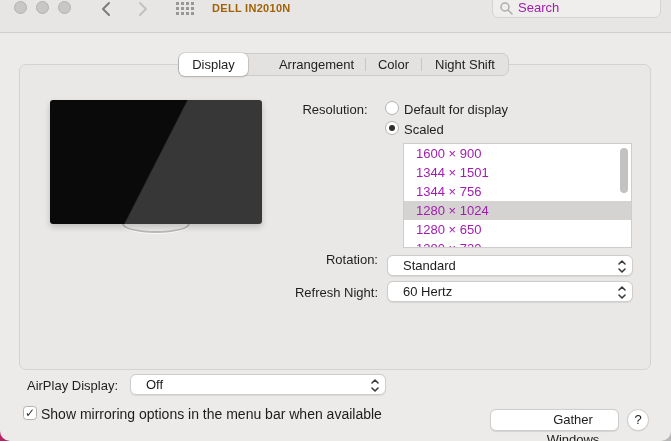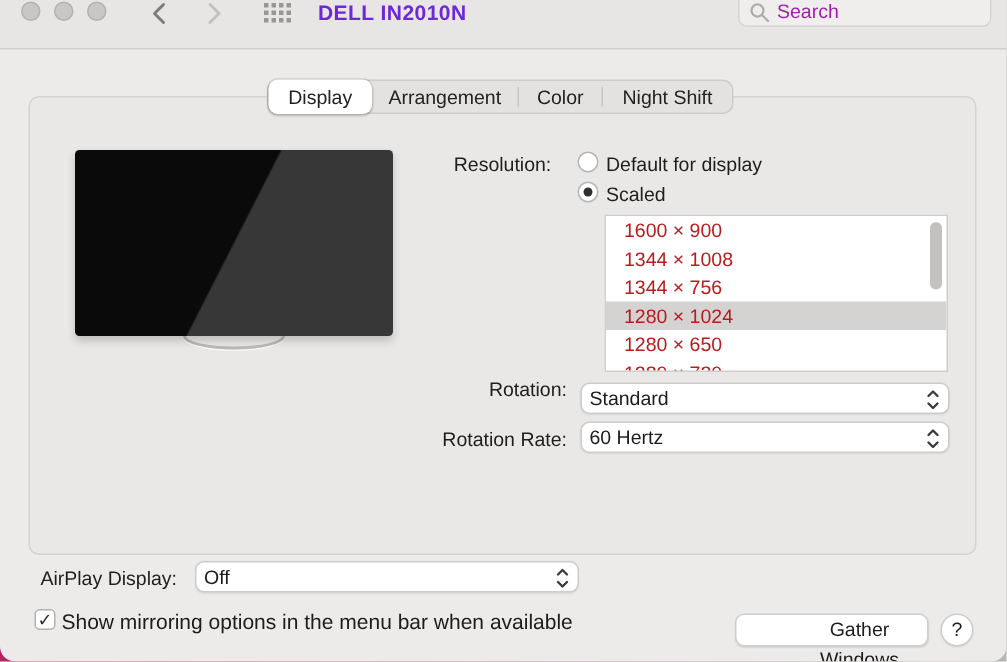--- a/index.html
+++ b/index.html
@@ -21,21 +21,21 @@
     background:#e8e6e5; border-bottom:1px solid #d1cfce;
   }
   .traffic { position:absolute; top:1px; width:13px; height:13px; border-radius:50%;
     background:#c9c7c6; border:1px solid #b4b2b1; }
   .t1{left:14px;} .t2{left:36px;} .t3{left:58px;}
   .navbtn { position:absolute; top:1px; width:16px; height:16px; }
   .nav-back{left:99px;} .nav-fwd{left:134px;}
   .gridicon { position:absolute; left:176px; top:2px; }
   .wtitle {
     position:absolute; left:212px; top:0; height:17px; line-height:17px;
-    font-size:14px; font-weight:bold; color:#6d28d9; letter-spacing:.3px;
+    font-size:11px; font-weight:bold; color:#a16207; letter-spacing:.3px;
   }
   .searchfield {
     position:absolute; left:492px; top:-6px; width:169px; height:24px;
     background:#f0eeed; border:1px solid #d6d4d3; border-radius:6px;
     display:flex; align-items:flex-end; padding:0 0 1px 7px;
   }
   .searchfield svg { margin-bottom:1px; }
   .search-ph { font-size:13px; color:#a21caf; margin-left:5px; line-height:16px; }
   
   .tabs {
@@ -44,21 +44,21 @@
     display:flex; align-items:center; z-index:5;
   }
   .tab {
     font-size:13px; color:#222; text-align:center; line-height:21px; height:21px;
   }
   .tab.sel {
     background:#ffffff; border-radius:6px; height:23px; line-height:23px; margin:-1px 0;
     box-shadow:0 0 0 1px rgba(0,0,0,0.09), 0 1px 2px rgba(0,0,0,0.18);
   }
   .tabsep { width:1px; height:13px; background:#c8c6c5; }
-  .w-display{width:69px;} .w-arr{width:97px;} .w-color{width:55px;} .w-night{width:86px;}
+  .w-display{width:69px;} .w-arr{width:97px;margin-left:20px;} .w-color{width:55px;} .w-night{width:86px;}
   
   .panel {
     position:absolute; left:19px; top:64px; width:632px; height:306px;
     border:1px solid #d5d3d2; border-radius:7px; background:#eae8e7;
   }
   
   .stand {
     position:absolute; left:122px; top:215px; width:68px; height:18px;
     border-radius:50%; border:2px solid #b9b9b9;
     box-shadow:0 1px 0 rgba(255,255,255,.7); z-index:1;
@@ -79,30 +79,30 @@
   }
   .radio.on::after {
     content:""; position:absolute; left:3px; top:3px; width:6px; height:6px;
     border-radius:50%; background:#2f2f2f;
   }
   .rlabel { position:absolute; font-size:13px; color:#1e1e1e; }
   .reslist {
     position:absolute; left:403px; top:143px; width:229px; height:105px;
     background:#fff; border:1px solid #cfcdcc; overflow:hidden;
   }
-  .resrow { height:19px; line-height:19px; padding-left:12px; font-size:13px; color:#b91c1c; }
+  .resrow { height:19px; line-height:19px; padding-left:12px; font-size:13px; color:#a21caf; }
   .resrow.sel { background:#d5d3d2; }
   .scrollthumb {
     position:absolute; right:3px; top:4px; width:8px; height:45px;
     border-radius:4px; background:#c4c2c1;
   }
   .dropdown {
     position:absolute; height:21px; background:#fff; border:1px solid #cfcdcc;
     border-radius:6px; font-size:13px; color:#1c1c1c; line-height:19px;
-    padding-left:5px; box-shadow:0 0.5px 1px rgba(0,0,0,.08);
+    padding-left:15px; box-shadow:0 0.5px 1px rgba(0,0,0,.08);
   }
   .stepper { position:absolute; right:5px; top:2px; }
   
   .checkbox {
     position:absolute; left:23px; top:406px; width:14px; height:14px;
     background:#fff; border:1px solid #b2b0af; border-radius:3.5px;
     font-size:12px; font-weight:bold; color:#2e2e2e; text-align:center; line-height:13px;
   }
   .cblabel { position:absolute; left:41px; top:406px; font-size:14px; color:#1c1c1c; }
   .btn {
@@ -179,40 +179,40 @@
   <div class="monitor"></div>
 
   <span class="flabel" style="left:280px; top:102px;text-align:center;">Resolution:</span>
   <span class="radio" style="left:385px; top:101px;"></span>
   <span class="rlabel" style="left:404px; top:102px;">Default for display</span>
   <span class="radio on" style="left:385px; top:121px;"></span>
   <span class="rlabel" style="left:404px; top:122px;">Scaled</span>
 
   <div class="reslist">
     <div class="resrow">1600 × 900</div>
-    <div class="resrow">1344 × 1008</div>
+    <div class="resrow">1344 × 1501</div>
     <div class="resrow">1344 × 756</div>
     <div class="resrow sel">1280 × 1024</div>
     <div class="resrow">1280 × 650</div>
     <div class="resrow">1280 × 720</div>
     <div class="scrollthumb"></div>
   </div>
 
   <span class="flabel" style="left:268px; top:252px;">Rotation:</span>
   <div class="dropdown" style="left:387px; top:255px; width:246px;">
     <span>Standard</span>
     <span class="stepper">
       <svg width="10" height="17" viewBox="0 0 10 17">
         <polyline points="2,6 5,3 8,6" fill="none" stroke="#3c3c3c" stroke-width="1.6" stroke-linecap="round" stroke-linejoin="round"></polyline>
         <polyline points="2,11 5,14 8,11" fill="none" stroke="#3c3c3c" stroke-width="1.6" stroke-linecap="round" stroke-linejoin="round"></polyline>
       </svg>
     </span>
   </div>
 
-  <span class="flabel" style="left:268px; top:285px;">Rotation Rate:</span>
+  <span class="flabel" style="left:268px; top:285px;">Refresh Night:</span>
   <div class="dropdown" style="left:387px; top:281px; width:246px;">
     <span>60 Hertz</span>
     <span class="stepper">
       <svg width="10" height="17" viewBox="0 0 10 17">
         <polyline points="2,6 5,3 8,6" fill="none" stroke="#3c3c3c" stroke-width="1.6" stroke-linecap="round" stroke-linejoin="round"></polyline>
         <polyline points="2,11 5,14 8,11" fill="none" stroke="#3c3c3c" stroke-width="1.6" stroke-linecap="round" stroke-linejoin="round"></polyline>
       </svg>
     </span>
   </div>
 

